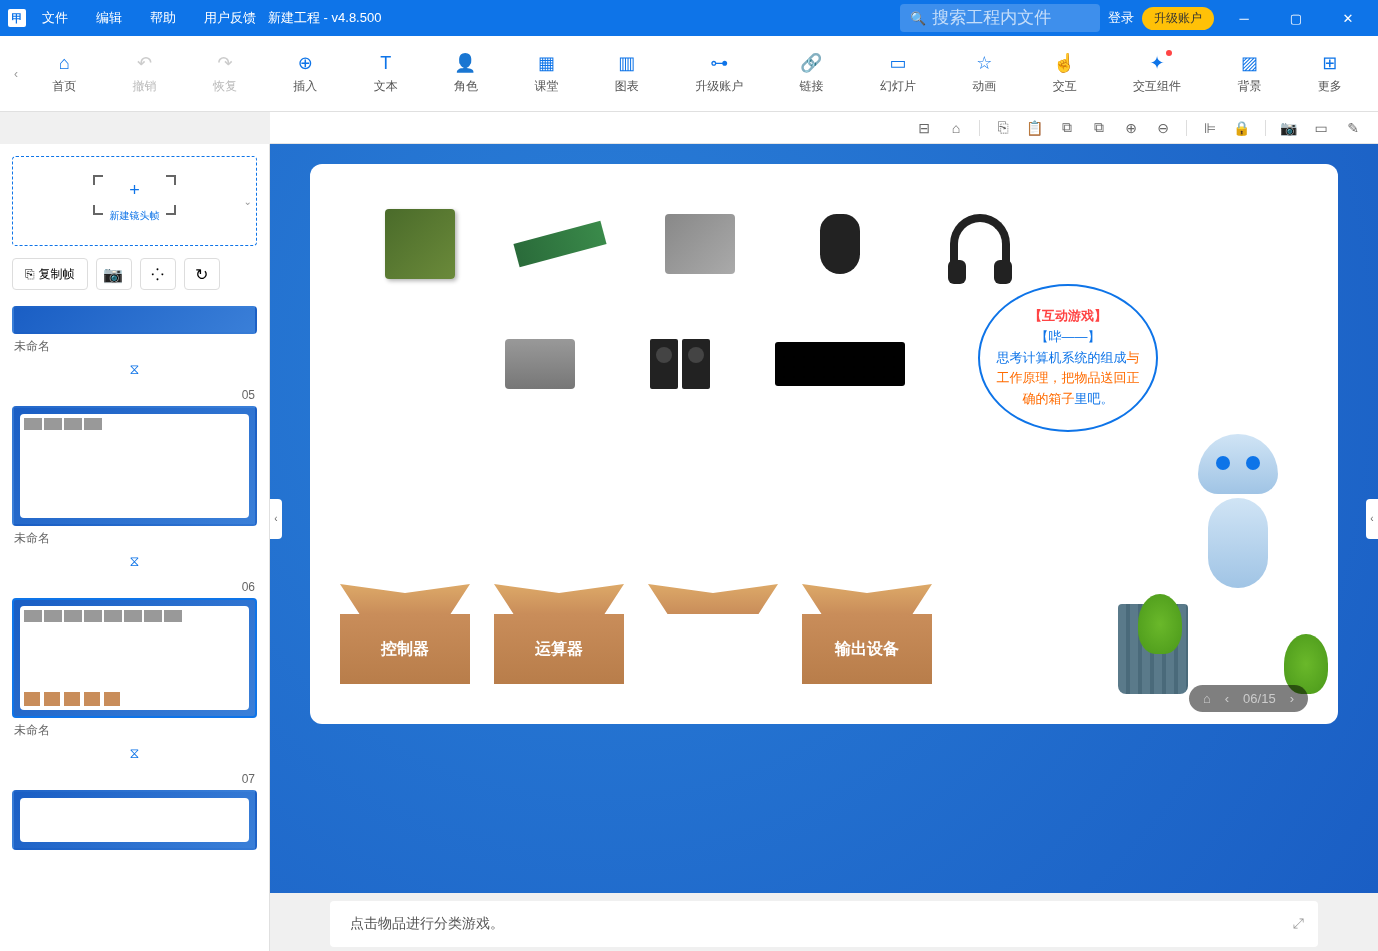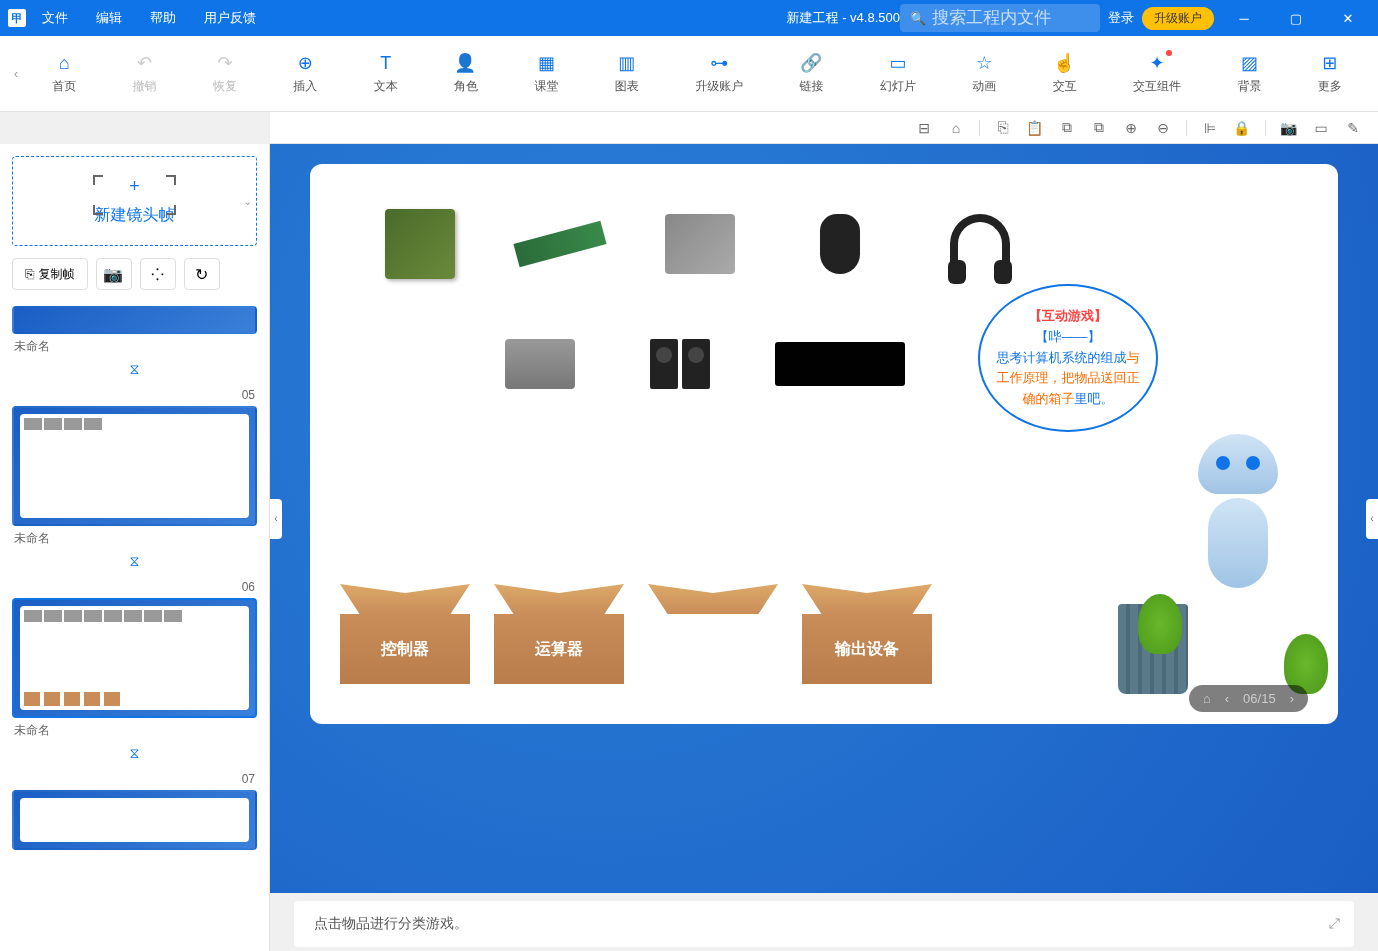--- a/index.html
+++ b/index.html
@@ -3,21 +3,21 @@
   <meta charset="utf-8">
   <style>
     * { margin: 0; padding: 0; box-sizing: border-box; font-family: "Microsoft YaHei", sans-serif; }
     body { background: #f0f0f0; width: 1378px; height: 951px; overflow: hidden; }
     
     
     .titlebar { background: #0e74e8; height: 36px; display: flex; align-items: center; color: #fff; font-size: 13px; padding: 0 8px; }
     .titlebar-left { display: flex; gap: 4px; align-items: center; }
     .app-logo { width: 18px; height: 18px; background: #fff; border-radius: 2px; display: flex; align-items: center; justify-content: center; color: #0e74e8; font-weight: bold; font-size: 11px; }
     .menu-item { padding: 6px 12px; cursor: pointer; }
-    .titlebar-center { flex: 1; text-align: right; }
+    .titlebar-center { flex: 1; text-align: left; }
     .titlebar-right { display: flex; align-items: center; gap: 8px; }
     .search-box { background: rgba(255,255,255,0.2); border-radius: 4px; padding: 4px 10px; display: flex; align-items: center; gap: 6px; width: 200px; }
     .search-input { background: transparent; border: none; color: #0f172a; font-size: 17px; outline: none; flex: 1; }
     .search-input::placeholder { color: rgba(255,255,255,0.7); }
     .upgrade-btn { background: #ffc107; color: #333; padding: 3px 12px; border-radius: 12px; font-size: 12px; cursor: pointer; }
     .win-btn { width: 44px; height: 36px; display: flex; align-items: center; justify-content: center; cursor: pointer; }
 
     
     .ribbon { background: #fff; height: 76px; display: flex; align-items: center; border-bottom: 1px solid #e0e0e0; padding: 0 8px; }
     .nav-arrow { width: 16px; height: 60px; display: flex; align-items: center; justify-content: center; color: #999; cursor: pointer; font-size: 12px; }
@@ -38,21 +38,21 @@
     
     
     .sidebar { width: 270px; background: #fff; border-right: 1px solid #e0e0e0; display: flex; flex-direction: column; overflow-y: auto; }
     .new-frame-box { margin: 12px; border: 1px dashed #0e74e8; border-radius: 4px; height: 90px; display: flex; flex-direction: column; align-items: center; justify-content: center; gap: 8px; cursor: pointer; position: relative; }
     .new-frame-plus { color: #0e74e8; font-size: 18px; }
     .corner-bracket { position: absolute; width: 10px; height: 10px; border: 2px solid #666; }
     .cb-tl { top: 18px; left: 80px; border-right: none; border-bottom: none; }
     .cb-tr { top: 18px; right: 80px; border-left: none; border-bottom: none; }
     .cb-bl { bottom: 30px; left: 80px; border-right: none; border-top: none; }
     .cb-br { bottom: 30px; right: 80px; border-left: none; border-top: none; }
-    .new-frame-label { color: #0e74e8; font-size: 16px; }
+    .new-frame-label { color: #0e74e8; font-size: 10px; }
     .expand-handle { position: absolute; right: 4px; top: 50%; transform: translateY(-50%); font-size: 10px; color: #999; }
     
     .sidebar-toolbar { display: flex; gap: 8px; padding: 0 12px 12px; }
     .sb-btn { border: 1px solid #ddd; border-radius: 4px; padding: 6px 12px; font-size: 12px; cursor: pointer; display: flex; align-items: center; gap: 4px; background: #fff; }
     .sb-icon-btn { border: 1px solid #ddd; border-radius: 4px; width: 36px; height: 32px; display: flex; align-items: center; justify-content: center; cursor: pointer; background: #fff; }
     
     .frame-item { margin: 4px 12px 0; }
     .frame-num { font-size: 12px; color: #666; padding: 4px 2px; text-align: right; }
     .frame-thumb { border: 2px solid transparent; border-radius: 4px; height: 120px; background: linear-gradient(135deg, #1a5ec4, #3a7fd8); overflow: hidden; cursor: pointer; position: relative; }
     .frame-thumb.small { height: 28px; }
@@ -107,21 +107,21 @@
     .green-bag { position: absolute; width: 44px; height: 60px; background: radial-gradient(#6ab82a, #4a981a); border-radius: 50% 50% 40% 40%; }
     
     .boxes-row { position: absolute; bottom: 30px; left: 30px; display: flex; gap: 24px; }
     .drop-box { width: 130px; height: 110px; position: relative; cursor: pointer; }
     .box-top { height: 30px; background: linear-gradient(#dda968, #c98d5a); clip-path: polygon(15% 100%, 0 0, 50% 30%, 100% 0, 85% 100%); }
     .box-body { height: 70px; background: linear-gradient(#c98d5a, #b87d4a); display: flex; align-items: center; justify-content: center; color: #fff; font-size: 16px; font-weight: bold; }
     
     .slide-nav { position: absolute; bottom: 12px; right: 30px; background: rgba(0,0,0,0.5); border-radius: 20px; padding: 6px 14px; display: flex; align-items: center; gap: 14px; color: #ccc; font-size: 13px; }
     .nav-icon { cursor: pointer; }
     
-    .hint-bar { background: #fff; margin: 8px 24px; padding: 14px 20px; border-radius: 4px; font-size: 14px; color: #555; position: relative; }
+    .hint-bar { background: #fff; margin: 8px 60px; padding: 14px 20px; border-radius: 4px; font-size: 14px; color: #555; position: relative; }
     .expand-icon { position: absolute; right: 14px; top: 14px; color: #999; cursor: pointer; }
   </style>
 </head>
 <body>
 
 <div class="titlebar">
   <div class="titlebar-left">
     <div class="app-logo">甲</div>
     <div class="menu-item">文件</div>
     <div class="menu-item">编辑</div>

